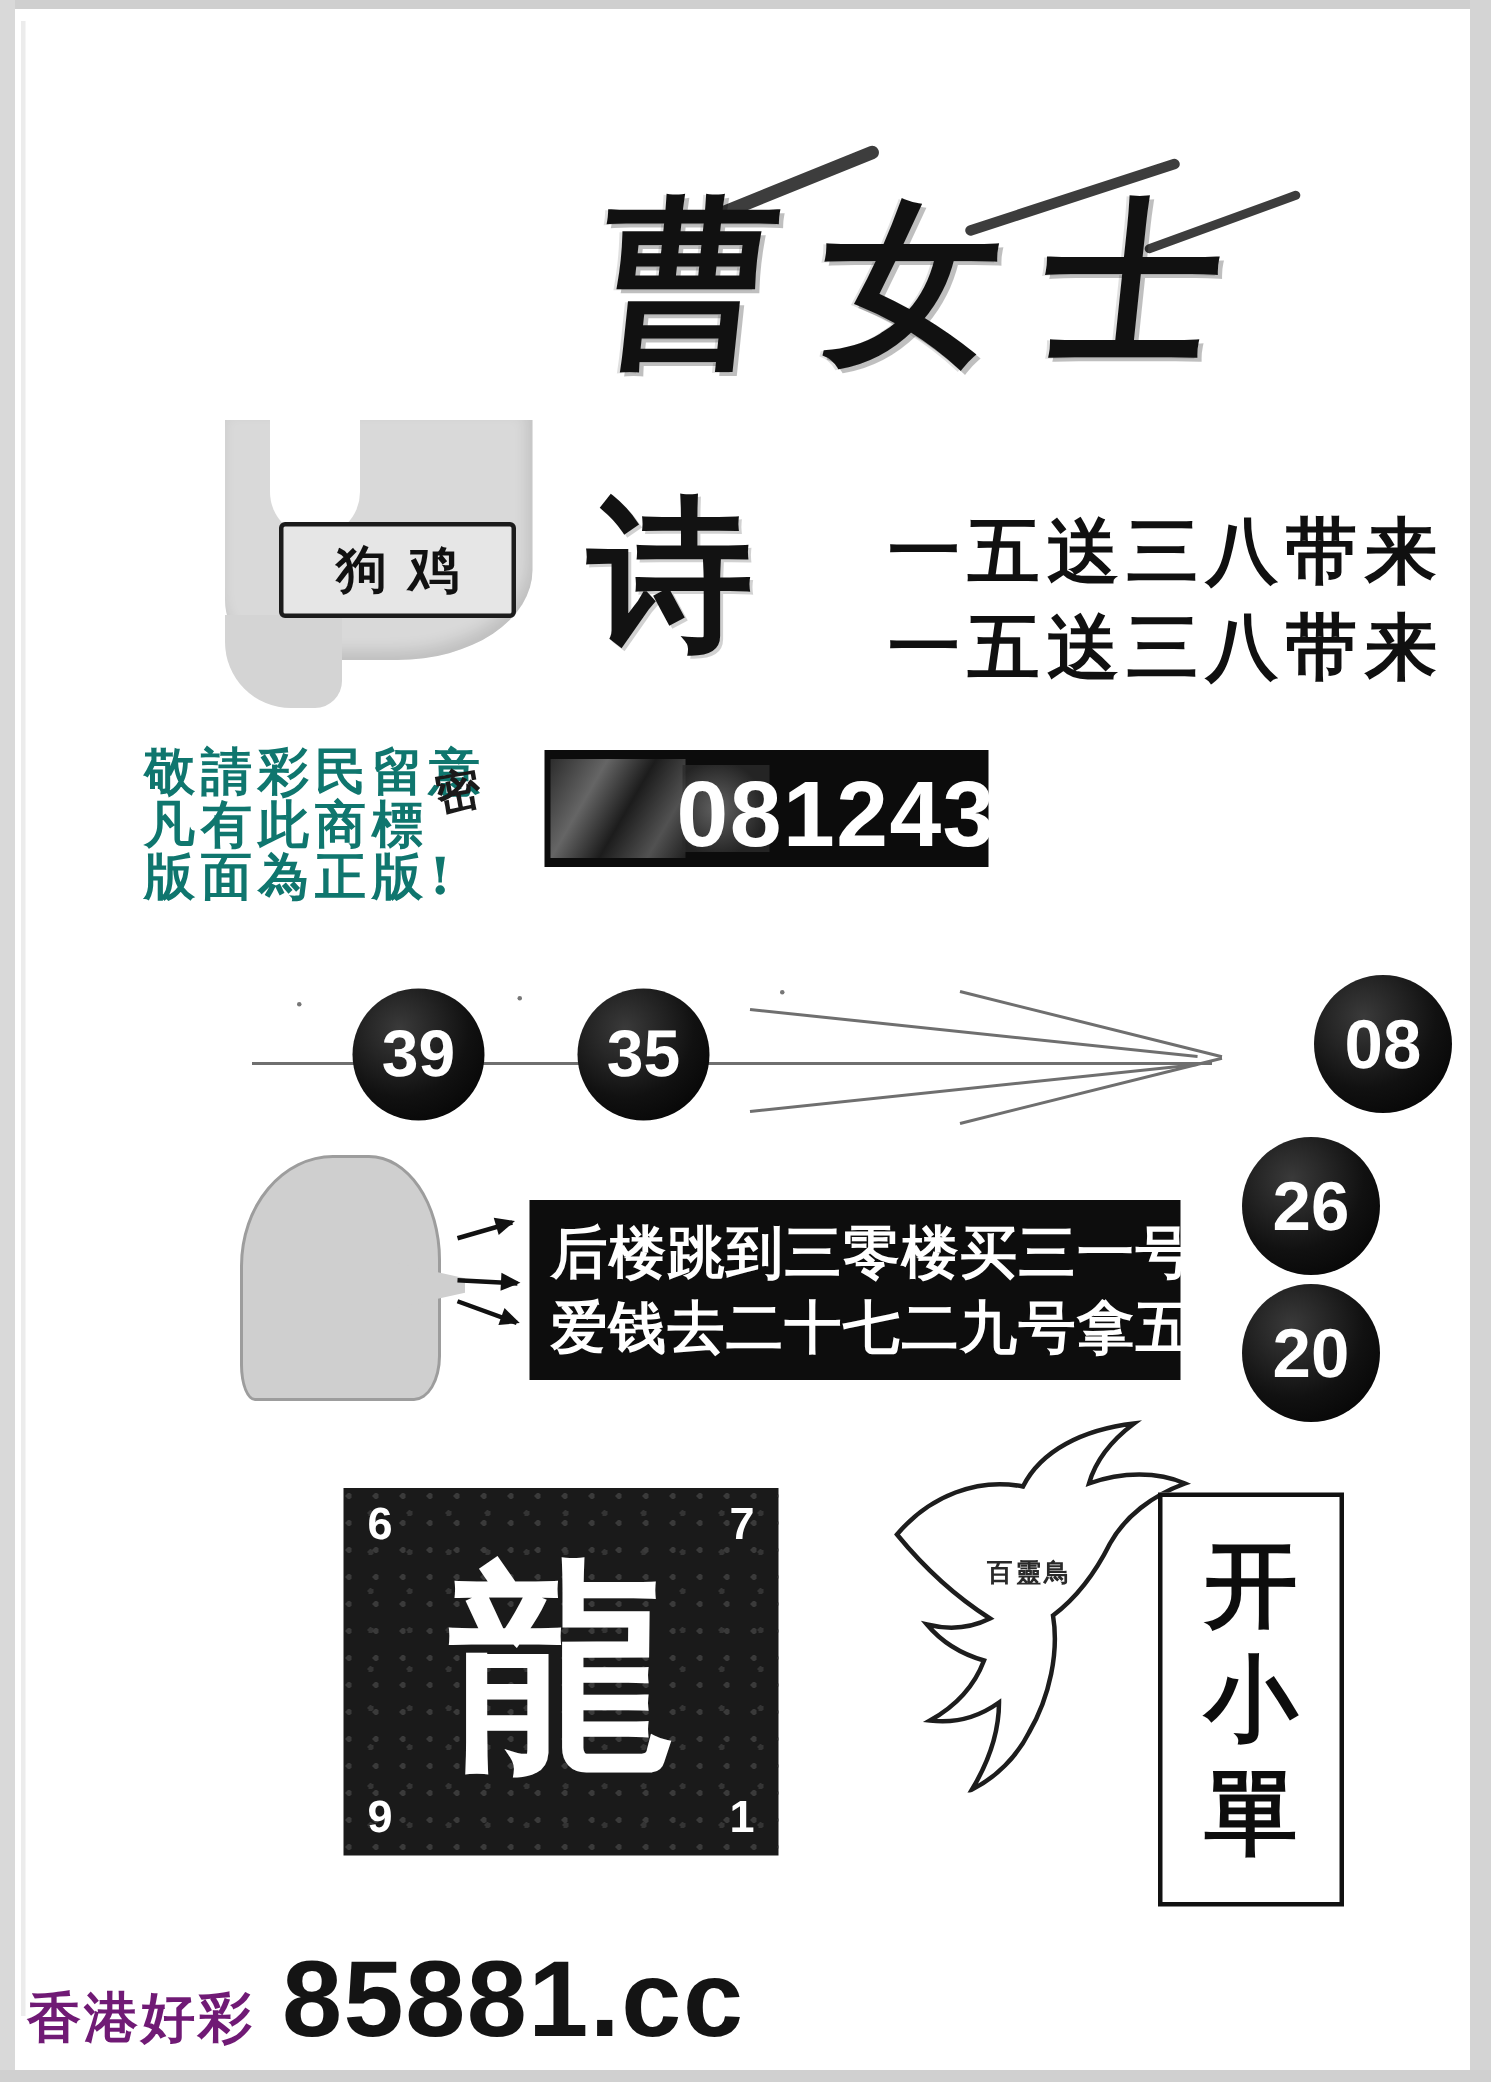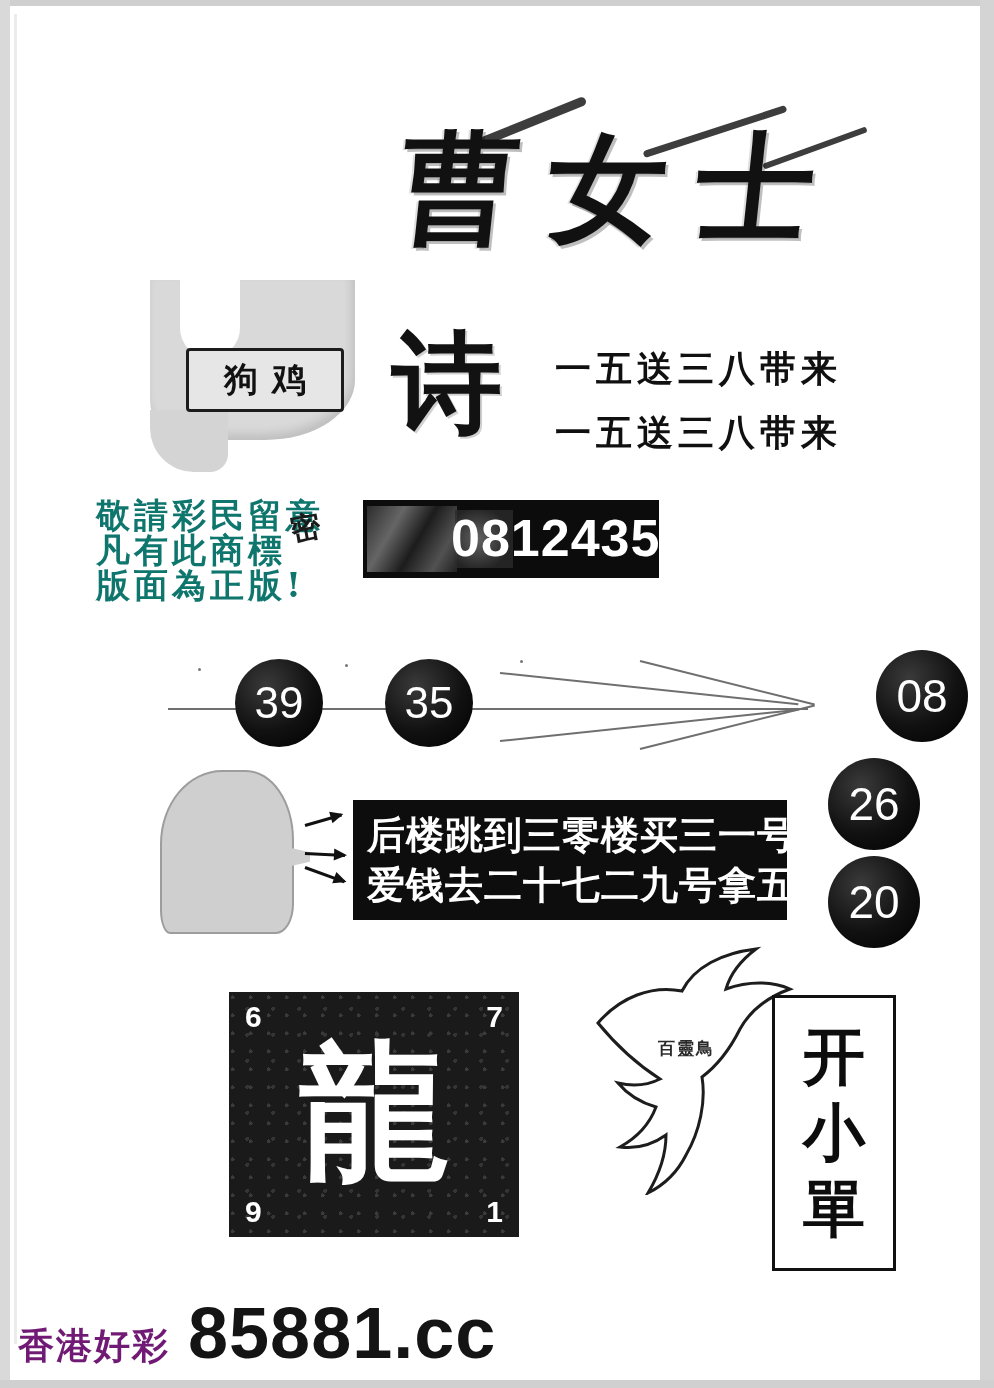--- a/index.html
+++ b/index.html
@@ -122,24 +122,24 @@
     font-family: "DejaVu Serif", serif;
     font-size: 110px;
     font-weight: 700;
     color: #121212;
     text-shadow: 2px 2px 0 rgba(0,0,0,.18);
   }
 
   
   .poem-lines {
     position: absolute;
-    left: 555px;
+    left: 592px;
     top: 336px;
     font-family: "DejaVu Serif", serif;
-    font-size: 36px;
+    font-size: 48px;
     font-weight: 700;
     color: #101010;
     line-height: 64px;
     letter-spacing: 5px;
     white-space: nowrap;
   }
 
   
   .notice {
     position: absolute;
@@ -187,37 +187,37 @@
     left: 92px; top: 10px;
     width: 58px; height: 58px;
     background: radial-gradient(circle at 40% 50%, #777 0%, #2a2a2a 70%);
     opacity: .8;
   }
   .code-text {
     position: absolute;
     left: 88px;
     top: 8px;
     font-family: "Liberation Sans", sans-serif;
-    font-size: 52px;
+    font-size: 62px;
     font-weight: 700;
     color: #ffffff;
     letter-spacing: 1px;
   }
 
   
   .ball {
     position: absolute;
     border-radius: 50%;
     background: radial-gradient(circle at 36% 30%, #3a3a3a 0%, #111 55%, #000 100%);
     color: #fff;
     display: flex;
     align-items: center;
     justify-content: center;
     font-family: "Liberation Sans", sans-serif;
-    font-weight: 400;
+    font-weight: 700;
   }
   .ball-main { width: 88px; height: 88px; font-size: 44px; }
   .ball-side { width: 92px; height: 92px; font-size: 46px; }
 
   
   .laser {
     position: absolute;
     background: #6f6f6f;
     height: 2px;
     transform-origin: left center;

